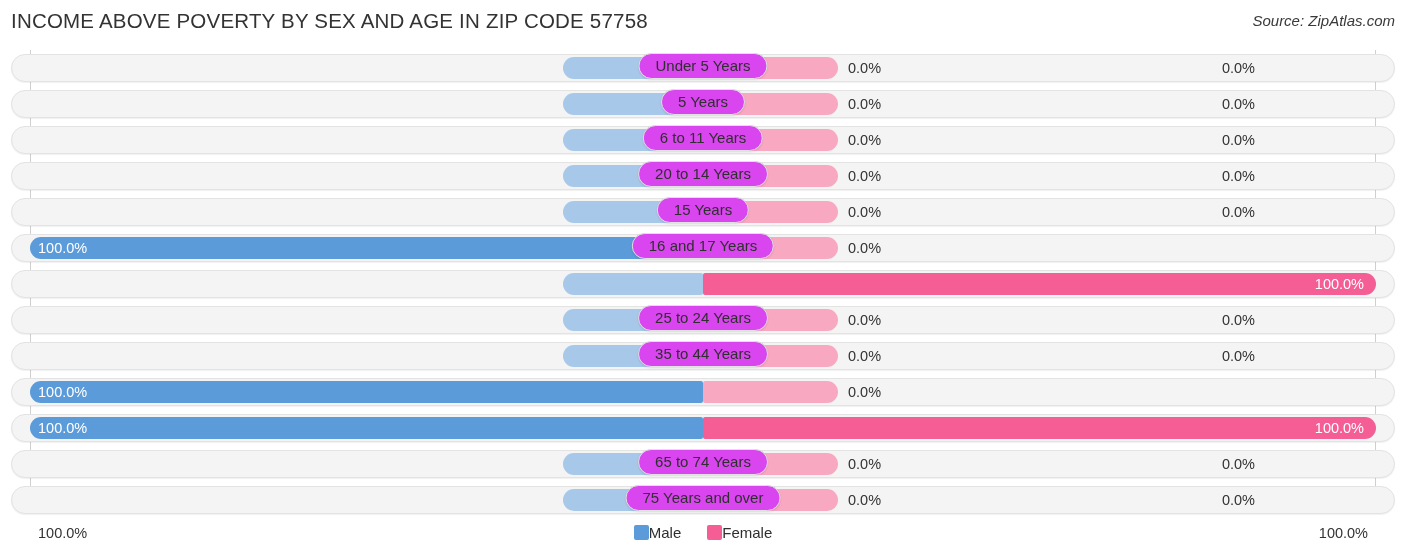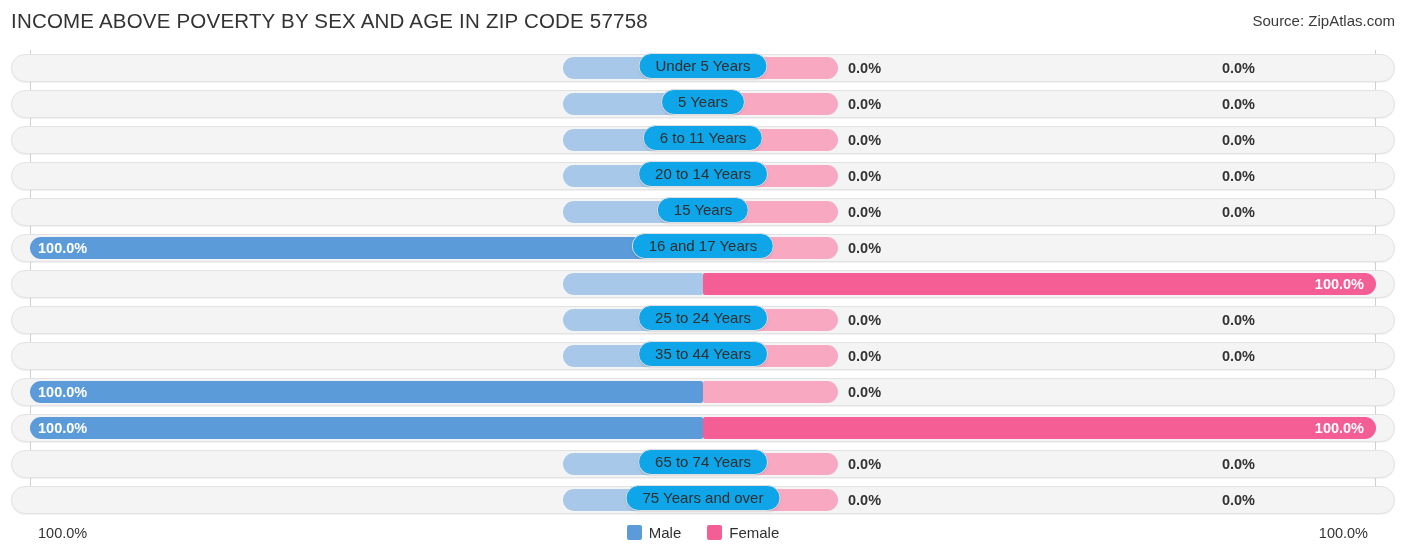--- a/index.html
+++ b/index.html
@@ -14,21 +14,21 @@
 
   
   .hdr { position: absolute; left: 0; top: 0; width: 1406px; height: 44px; }
   .hdr-title {
     position: absolute; left: 11px; top: 9px;
     font-size: 20.5px; color: #333333; letter-spacing: .2px;
     white-space: nowrap;
   }
   .hdr-source {
     position: absolute; right: 11px; top: 12px;
-    font-size: 15px; color: #3a3a3a;
+    font-size: 15px; font-style: italic; color: #3a3a3a;
     white-space: nowrap;
   }
 
   
   .plot { position: absolute; left: 0; top: 50px; width: 1406px; height: 470px; }
 
   
   .axis-line {
     position: absolute; top: 0; bottom: 12px; width: 1px;
     background: #d0d0d0;
@@ -60,52 +60,52 @@
   }
   .bar-female {
     left: 703px;
     border-top-right-radius: 11px; border-bottom-right-radius: 11px;
     border-top-left-radius: 2px; border-bottom-left-radius: 2px;
   }
 
   
   .val {
     position: absolute; top: 8px;
-    font-size: 14.5px; color: #333333; white-space: nowrap; line-height: 20px; font-weight: bold;
+    font-size: 14.5px; color: #333333; white-space: nowrap; line-height: 20px;
   }
   .val-in { color: #ffffff; }
 
   
   .pill {
     position: absolute; left: 50%; top: 3px;
     transform: translateX(-50%);
     height: 26px; line-height: 24px;
     padding: 0 16px;
-    background: #0ea5e9;
+    background: #d946ef;
     border: 1px solid #e0e0e0;
     border-radius: 13px;
     font-size: 15px; color: #2f2f2f;
     white-space: nowrap;
     box-shadow: 0 1px 2px rgba(0,0,0,.10);
     z-index: 5;
   }
 
   
   .footer { position: absolute; left: 0; top: 520px; width: 1406px; height: 39px; }
   .axis-end {
     position: absolute; top: 5px;
     font-size: 14.5px; color: #333333; white-space: nowrap;
   }
   .axis-end-left  { left: 38px; }
   .axis-end-right { right: 38px; }
   .legend {
     position: absolute; left: 0; right: 0; top: 4px;
     display: flex; justify-content: center; align-items: center; gap: 26px;
   }
-  .legend-item { display: flex; align-items: center; gap: 7px; }
+  .legend-item { display: flex; align-items: center; }
   .legend-swatch { width: 15px; height: 15px; border-radius: 2px; display: block; }
   .legend-label { font-size: 15px; color: #2f2f2f; }
 </style>
 </head>
 <body>
 
 <div id="root">
 
   <div class="hdr">
     <div class="hdr-title">INCOME ABOVE POVERTY BY SEX AND AGE IN ZIP CODE 57758</div>

